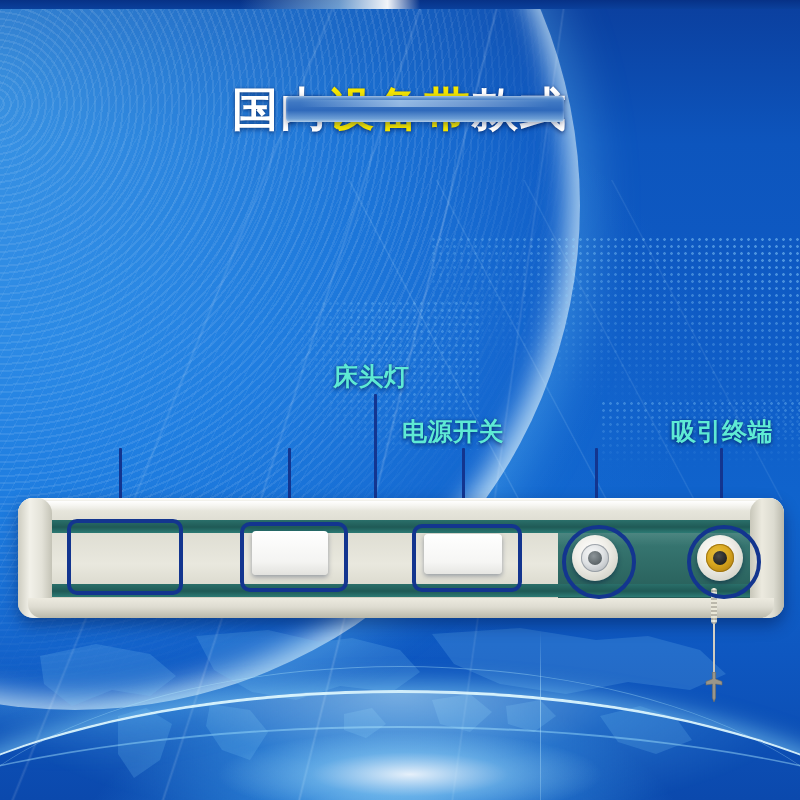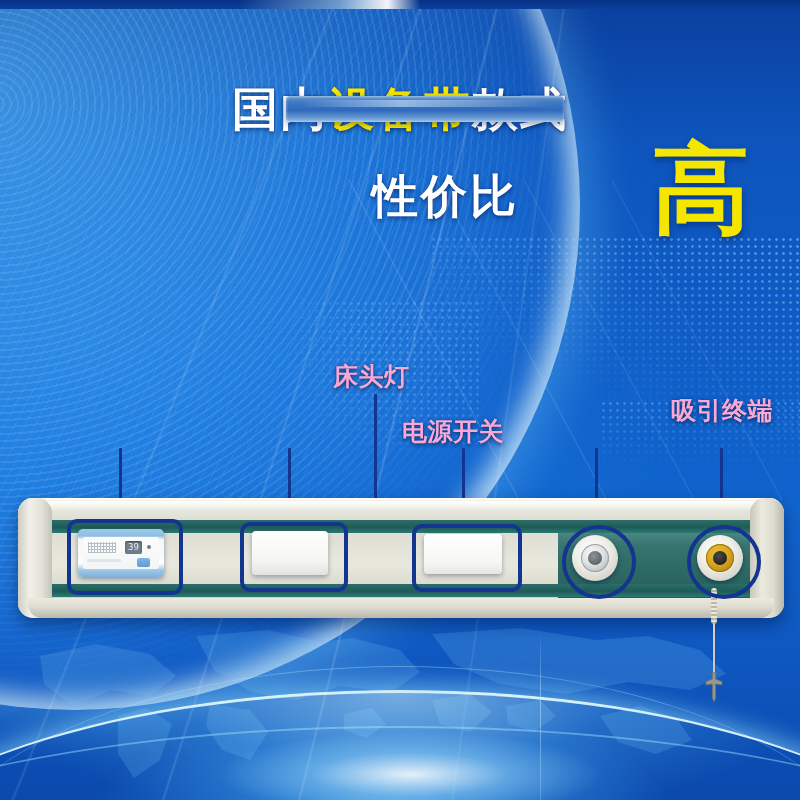--- a/index.html
+++ b/index.html
@@ -93,21 +93,21 @@
   .h1 .y{color:#f5e600;}
   .row2{position:absolute;left:0;top:162px;width:800px;height:80px;}
   .h2{position:absolute;left:372px;top:4px;font-size:46px;font-weight:700;color:#ffffff;
       letter-spacing:3px;white-space:nowrap;
       text-shadow:0 2px 5px rgba(0,30,90,.6), 0 0 2px rgba(0,30,90,.45);}
   .h3{position:absolute;left:652px;top:-22px;font-size:98px;font-weight:700;color:#f5e600;
       line-height:98px;white-space:nowrap;
       text-shadow:0 3px 7px rgba(0,30,90,.55);}
 
   
-  .lbl{position:absolute;color:#f9a8d4;font-weight:700;font-size:25px;white-space:nowrap;
+  .lbl{position:absolute;color:#5eead4;font-weight:700;font-size:25px;white-space:nowrap;
        letter-spacing:.5px;
        text-shadow:0 2px 4px rgba(0,35,95,.7), 0 0 2px rgba(0,35,95,.55);}
   .leader{position:absolute;width:3px;background:#13358f;border-radius:1px;}
 
   
   .panel-wrap{position:absolute;left:18px;top:498px;width:766px;height:132px;}
   .panel-body{position:absolute;left:0;top:0;width:766px;height:120px;border-radius:15px;
     background:linear-gradient(180deg,#f1f0e8 0%,#e7e6dc 10%,#dcdbd0 22%,#e9e8de 55%,#d8d7cb 78%,#c9c8bb 92%,#b9b8ab 100%);
     box-shadow:0 7px 16px rgba(0,20,70,.45), inset 0 2px 2px rgba(255,255,255,.8);}
   .panel-top-hl{position:absolute;left:6px;top:3px;width:754px;height:10px;border-radius:10px;
@@ -225,28 +225,24 @@
   <div class="arc"></div>
   <div class="hglow"></div>
   <div class="vline"></div>
   <div class="bg-topband">
       <div class="glint"></div>
     </div>
 
   <div class="headline h1">
     <span class="w">国内</span><span class="y">设备带</span><span class="w">款式</span>
   </div>
-  <div class="row2">
-    <div class="h2">性价比</div>
-    <div class="h3">高</div>
-  </div>
 
   <div class="lbl" style="left:333px;top:360px;">床头灯</div>
   <div class="lbl" style="left:402px;top:415px;">电源开关</div>
-  <div class="lbl" style="left:671px;top:394px;">吸引终端</div>
+  <div class="lbl" style="left:671px;top:415px;">吸引终端</div>
 
   <div class="leader" style="left:119px;top:448px;height:80px;"></div>
   <div class="leader" style="left:288px;top:448px;height:82px;"></div>
   <div class="leader" style="left:374px;top:394px;height:212px;"></div>
   <div class="leader" style="left:462px;top:448px;height:85px;"></div>
   <div class="leader" style="left:595px;top:448px;height:88px;"></div>
   <div class="leader" style="left:720px;top:448px;height:88px;"></div>
 
   <div class="panel-wrap">
     <div class="panel-body"></div>
@@ -256,28 +252,20 @@
     <div class="stripe stripe-top"></div>
     <div class="stripe stripe-bot"></div>
     <div class="cap cap-l"></div>
     <div class="cap cap-r"></div>
     <div class="rail"></div>
   </div>
 
   <div class="lamp"></div>
   <div class="lamp-hl"></div>
 
-  <div class="intercom">
-    <div class="ic-face"></div>
-    <div class="ic-grille"></div>
-    <div class="ic-disp">39</div>
-    <div class="ic-dot"></div>
-    <div class="ic-line"></div>
-    <div class="ic-btn"></div>
-  </div>
 
   <div class="switch">
     
     
   </div>
 
   <div class="socket">
     
     
   </div>

